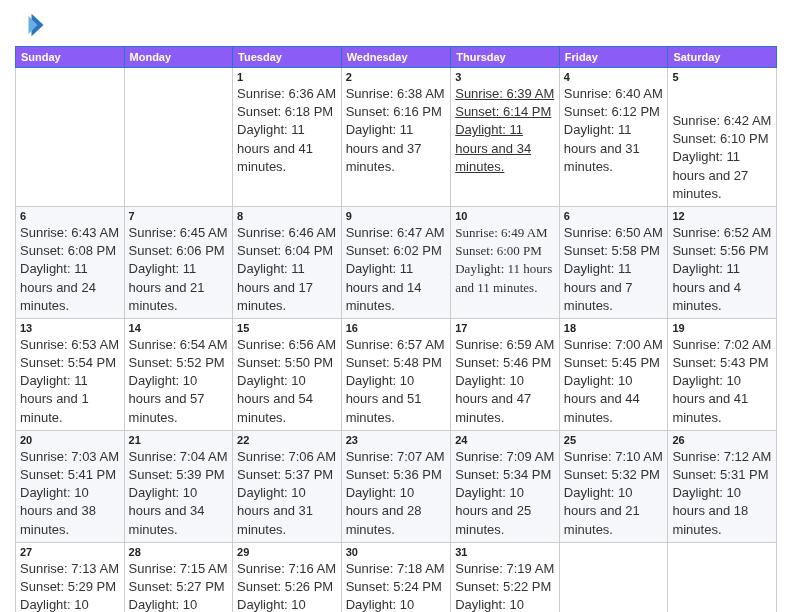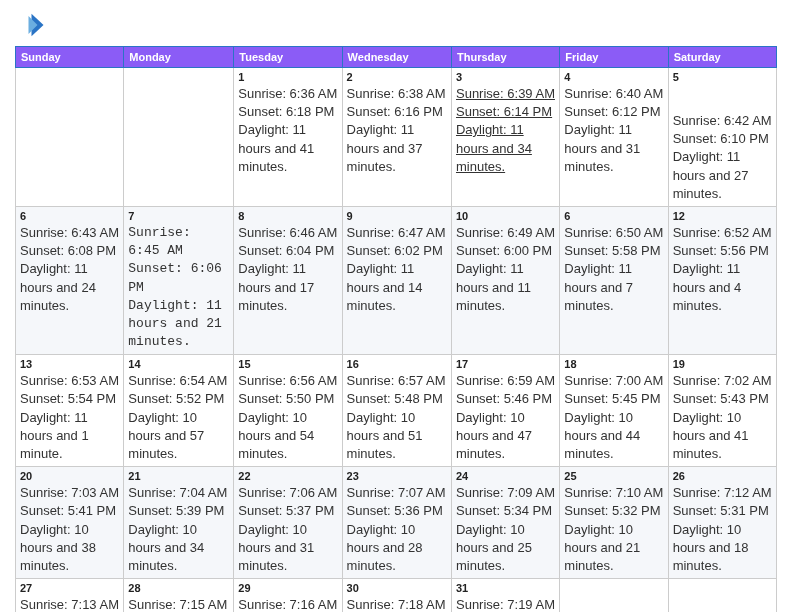--- a/index.html
+++ b/index.html
@@ -162,39 +162,39 @@
         </tr>
         <tr>
           <td>
             <span class="day-number">6</span>
             <div class="day-info" style="white-space: pre-line;">Sunrise: 6:43 AM
 Sunset: 6:08 PM
 Daylight: 11 hours and 24 minutes.</div>
           </td>
           <td>
             <span class="day-number">7</span>
-            <div class="day-info" style="white-space: pre-line; font-family: Liberation Mono, monospace;">Sunrise: 6:45 AM
+            <div class="day-info" style="white-space: pre-line;">Sunrise: 6:45 AM
 Sunset: 6:06 PM
 Daylight: 11 hours and 21 minutes.</div>
           </td>
           <td>
             <span class="day-number">8</span>
             <div class="day-info" style="white-space: pre-line;">Sunrise: 6:46 AM
 Sunset: 6:04 PM
 Daylight: 11 hours and 17 minutes.</div>
           </td>
           <td>
             <span class="day-number">9</span>
             <div class="day-info" style="white-space: pre-line;">Sunrise: 6:47 AM
 Sunset: 6:02 PM
 Daylight: 11 hours and 14 minutes.</div>
           </td>
           <td>
             <span class="day-number">10</span>
-            <div class="day-info" style="white-space: pre-line;">Sunrise: 6:49 AM
+            <div class="day-info" style="white-space: pre-line; font-family: Liberation Serif, serif;">Sunrise: 6:49 AM
 Sunset: 6:00 PM
 Daylight: 11 hours and 11 minutes.</div>
           </td>
           <td>
             <span class="day-number">6</span>
             <div class="day-info" style="white-space: pre-line;">Sunrise: 6:50 AM
 Sunset: 5:58 PM
 Daylight: 11 hours and 7 minutes.</div>
           </td>
           <td>

